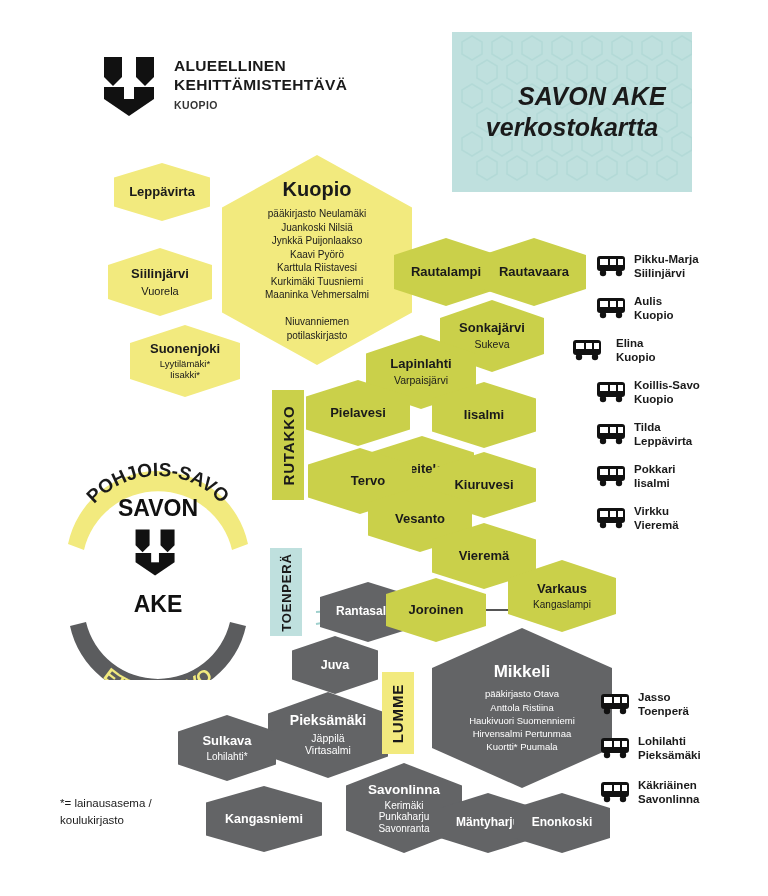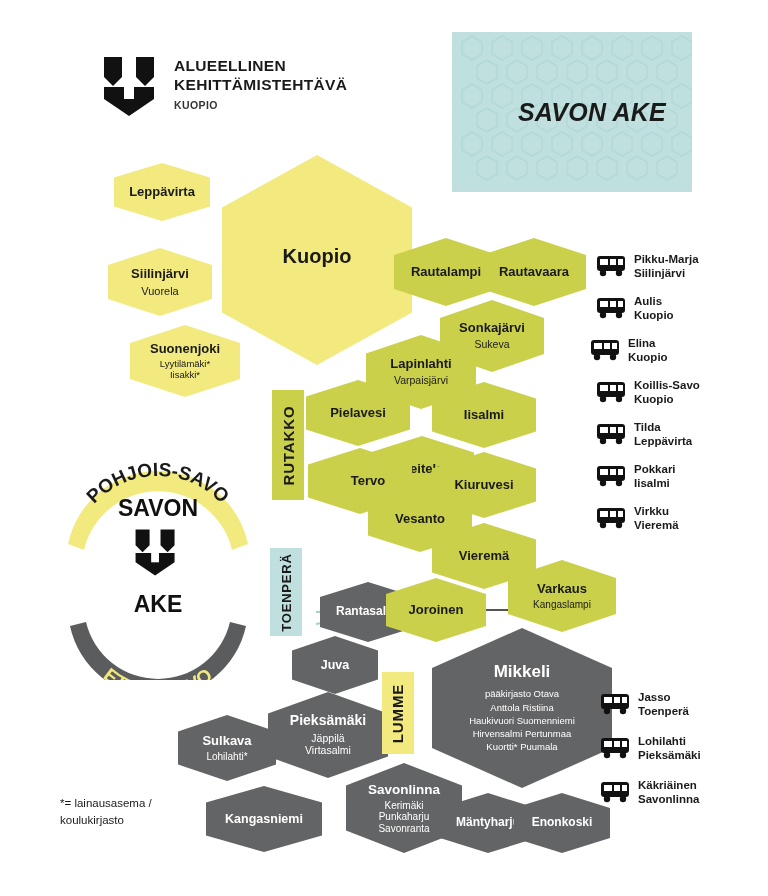--- a/index.html
+++ b/index.html
@@ -133,39 +133,50 @@
       <path d="M25 130 l10 -6 10 6 v12 l-10 6 -10 -6 z"></path>
       <path d="M55 130 l10 -6 10 6 v12 l-10 6 -10 -6 z"></path>
       <path d="M85 130 l10 -6 10 6 v12 l-10 6 -10 -6 z"></path>
       <path d="M115 130 l10 -6 10 6 v12 l-10 6 -10 -6 z"></path>
       <path d="M145 130 l10 -6 10 6 v12 l-10 6 -10 -6 z"></path>
       <path d="M175 130 l10 -6 10 6 v12 l-10 6 -10 -6 z"></path>
       <path d="M205 130 l10 -6 10 6 v12 l-10 6 -10 -6 z"></path>
     </g>
   </svg>
   <div class="t1" style="position:relative">SAVON AKE</div>
+  <div class="t2" style="position:relative">verkostokartta</div>
 </div>
 
 <div class="hex yellow" style="left:114px;top:163px;width:96px;height:58px;">
   <div class="nm" style="font-size:13px">Leppävirta</div>
 </div>
 
 <div class="hex yellow" style="left:108px;top:248px;width:104px;height:68px;">
   <div class="nm" style="font-size:13px">Siilinjärvi</div>
   <div class="sub" style="font-size:11px;margin-top:3px">Vuorela</div>
 </div>
 
 <div class="hex yellow" style="left:130px;top:325px;width:110px;height:72px;">
   <div class="nm" style="font-size:13px">Suonenjoki</div>
   <div class="sub" style="font-size:9.5px;margin-top:3px;white-space:pre-line">Lyytilämäki*
 Iisakki*</div>
 </div>
 
 <div class="hex yellow" style="left:222px;top:155px;width:190px;height:210px;">
   <div class="nm" style="font-size:20px;margin-bottom:7px">Kuopio</div>
+  <div class="sub" style="font-size:10px;white-space:pre-line;line-height:1.35">pääkirjasto   Neulamäki
+Juankoski        Nilsiä
+Jynkkä      Puijonlaakso
+Kaavi               Pyörö
+Karttula       Riistavesi
+Kurkimäki     Tuusniemi
+Maaninka    Vehmersalmi
+
+Niuvanniemen
+potilaskirjasto</div>
 </div>
 
 <div class="hex olive" style="left:394px;top:238px;width:104px;height:68px;">
   <div class="nm" style="font-size:13px">Rautalampi</div>
 </div>
 
 <div class="hex olive" style="left:482px;top:238px;width:104px;height:68px;">
   <div class="nm" style="font-size:13px">Rautavaara</div>
 </div>
 
@@ -319,21 +330,21 @@
       <rect x="14" y="5" width="6" height="6" fill="#fff"></rect>
       <rect x="22" y="5" width="5" height="6" fill="#fff"></rect>
       <circle cx="7" cy="19" r="3.2" fill="#111"></circle>
       <circle cx="23" cy="19" r="3.2" fill="#111"></circle>
     </svg>
   <div class="legend-txt">
       <div>Aulis</div>
       <div class="l2">Kuopio</div>
     </div>
 </div>
-<div class="legend-item" style="left:590px;top:336px;">
+<div class="legend-item" style="left:572px;top:336px;gap:6px;">
   <svg class="bus-ico" viewBox="0 0 30 24">
       <rect x="1" y="2" width="28" height="15" rx="3" fill="#111"></rect>
       <rect x="4" y="5" width="8" height="6" fill="#fff"></rect>
       <rect x="14" y="5" width="6" height="6" fill="#fff"></rect>
       <rect x="22" y="5" width="5" height="6" fill="#fff"></rect>
       <circle cx="7" cy="19" r="3.2" fill="#111"></circle>
       <circle cx="23" cy="19" r="3.2" fill="#111"></circle>
     </svg>
   <div class="legend-txt">
       <div>Elina</div>

